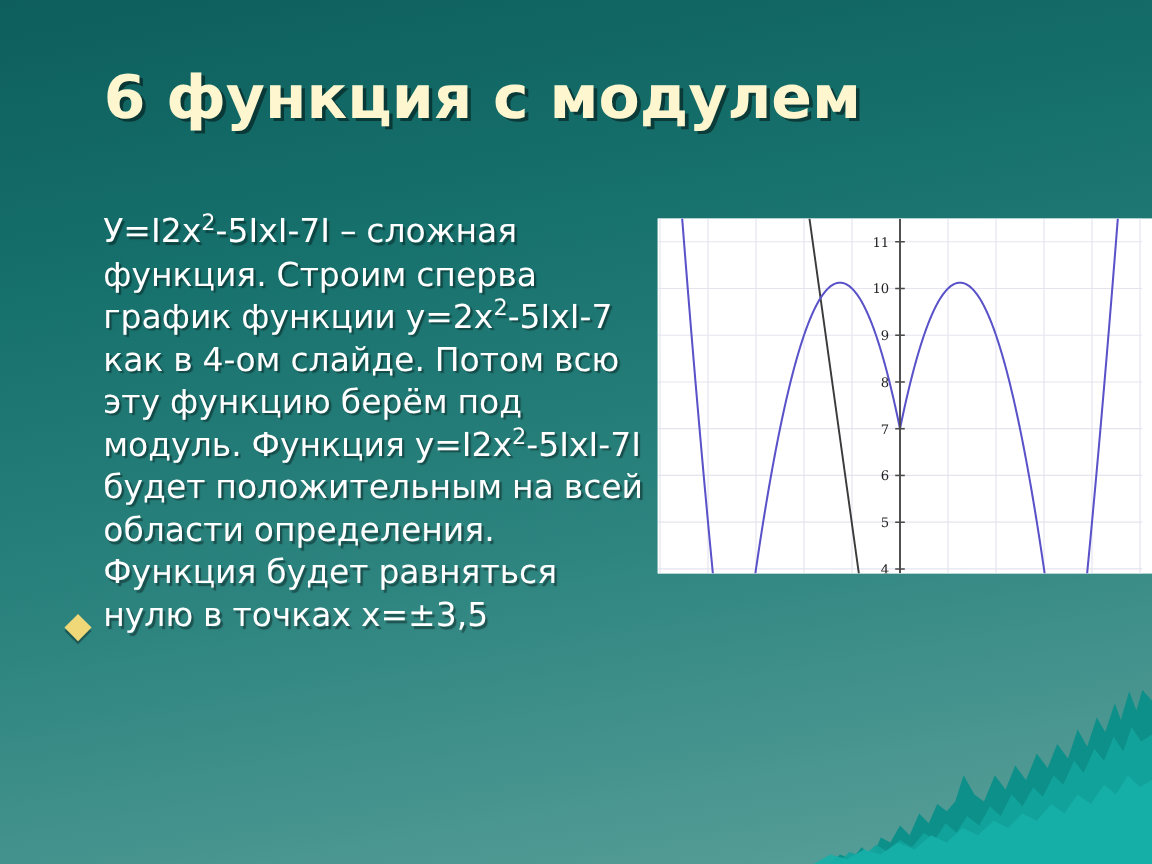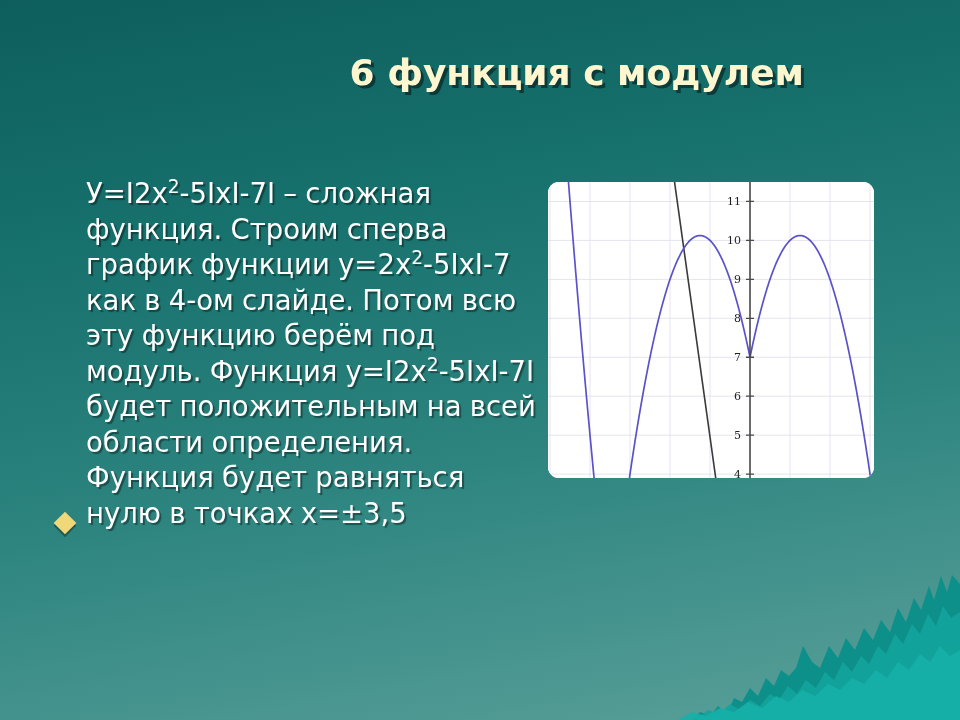--- a/index.html
+++ b/index.html
@@ -23,22 +23,22 @@
     width: 960px; height: 720px;
     pointer-events: none;
   }
 
   
   .title {
     position: absolute;
     left: 0;
     top: 52px;
     width: 804px;
-    text-align: right;
-    font-size: 36px;
+    text-align: center;
+    font-size: 50px;
     font-weight: bold;
     color: #fdf6cf;
     letter-spacing: 0px;
     text-shadow: 3px 3px 0px rgba(0,0,0,0.45);
     white-space: nowrap;
   }
 
   
   .body-block {
     position: absolute;
@@ -73,25 +73,24 @@
     font-size: 0.68em;
     vertical-align: super;
     line-height: 0;
   }
 
   
   .graph-panel {
     position: absolute;
     left: 548px;
     top: 182px;
-    width: 326px;
+    width: 412px;
     height: 296px;
     background: #ffffff;
     overflow: hidden;
-    border-radius: 11px;
   }
   .graph-svg { display: block; }
   .axis-label {
     font-family: "DejaVu Serif", "Liberation Serif", serif;
     font-size: 11px;
     fill: #222222;
   }
 </style>
 </head>
 <body>

